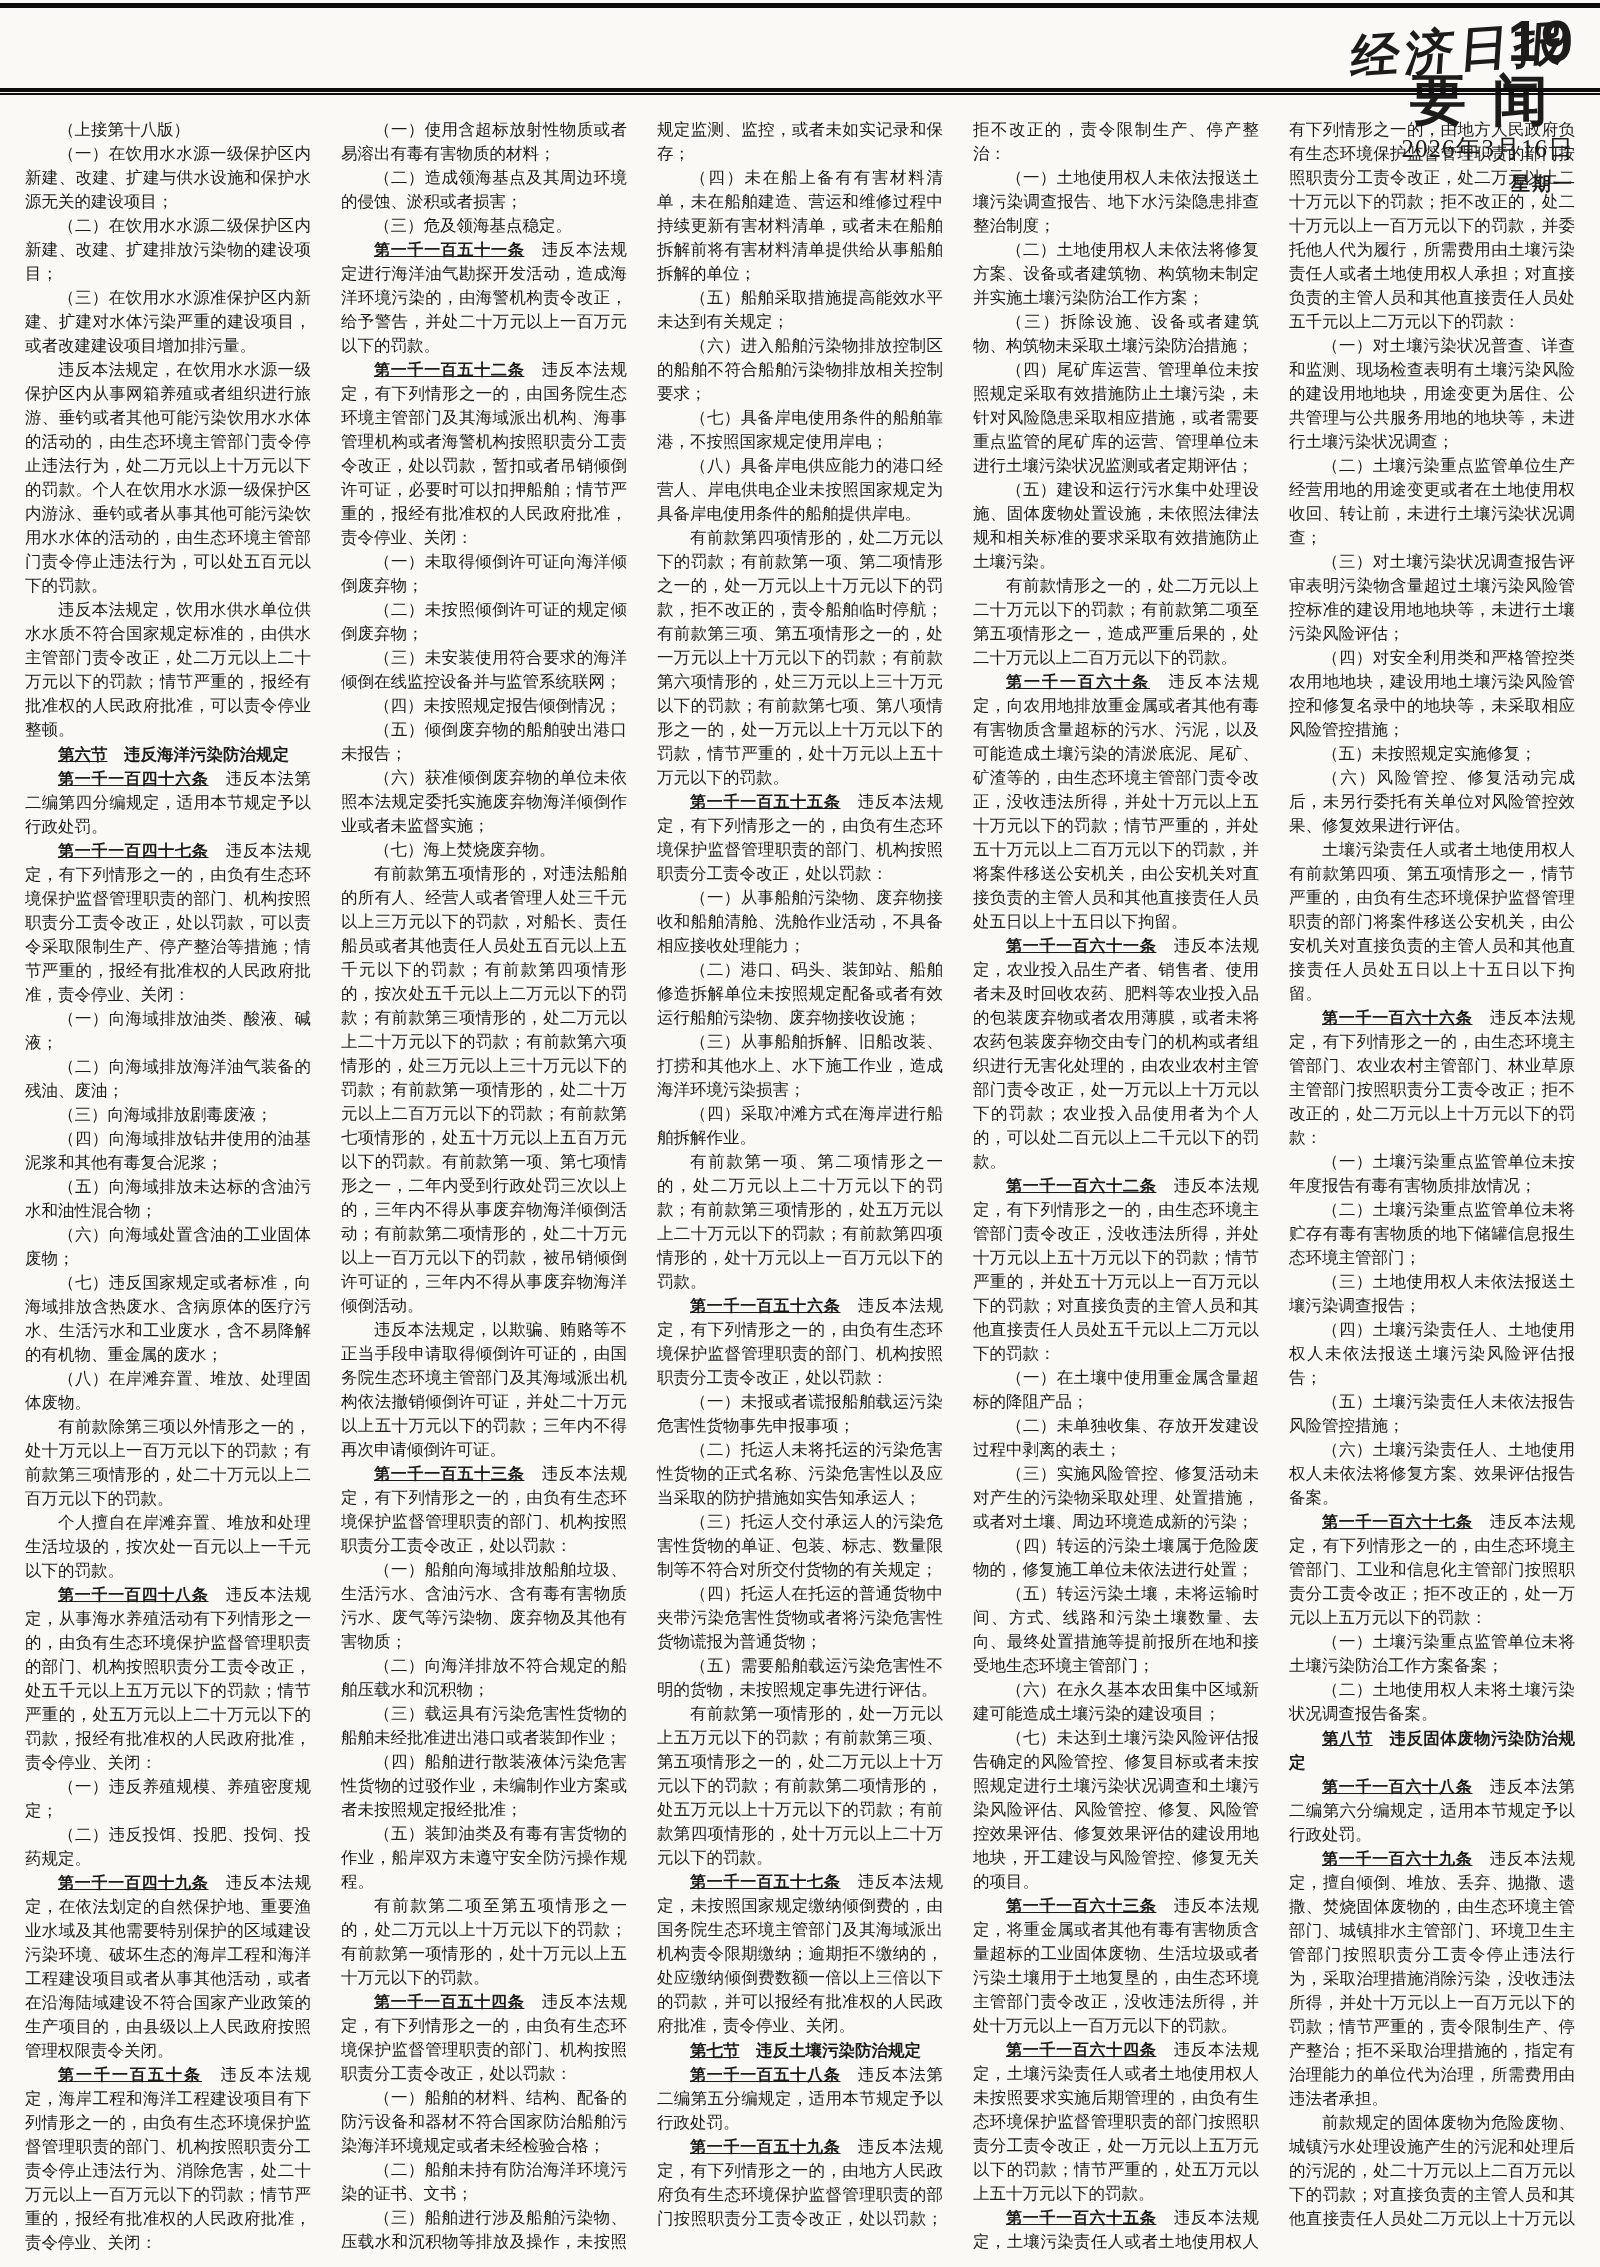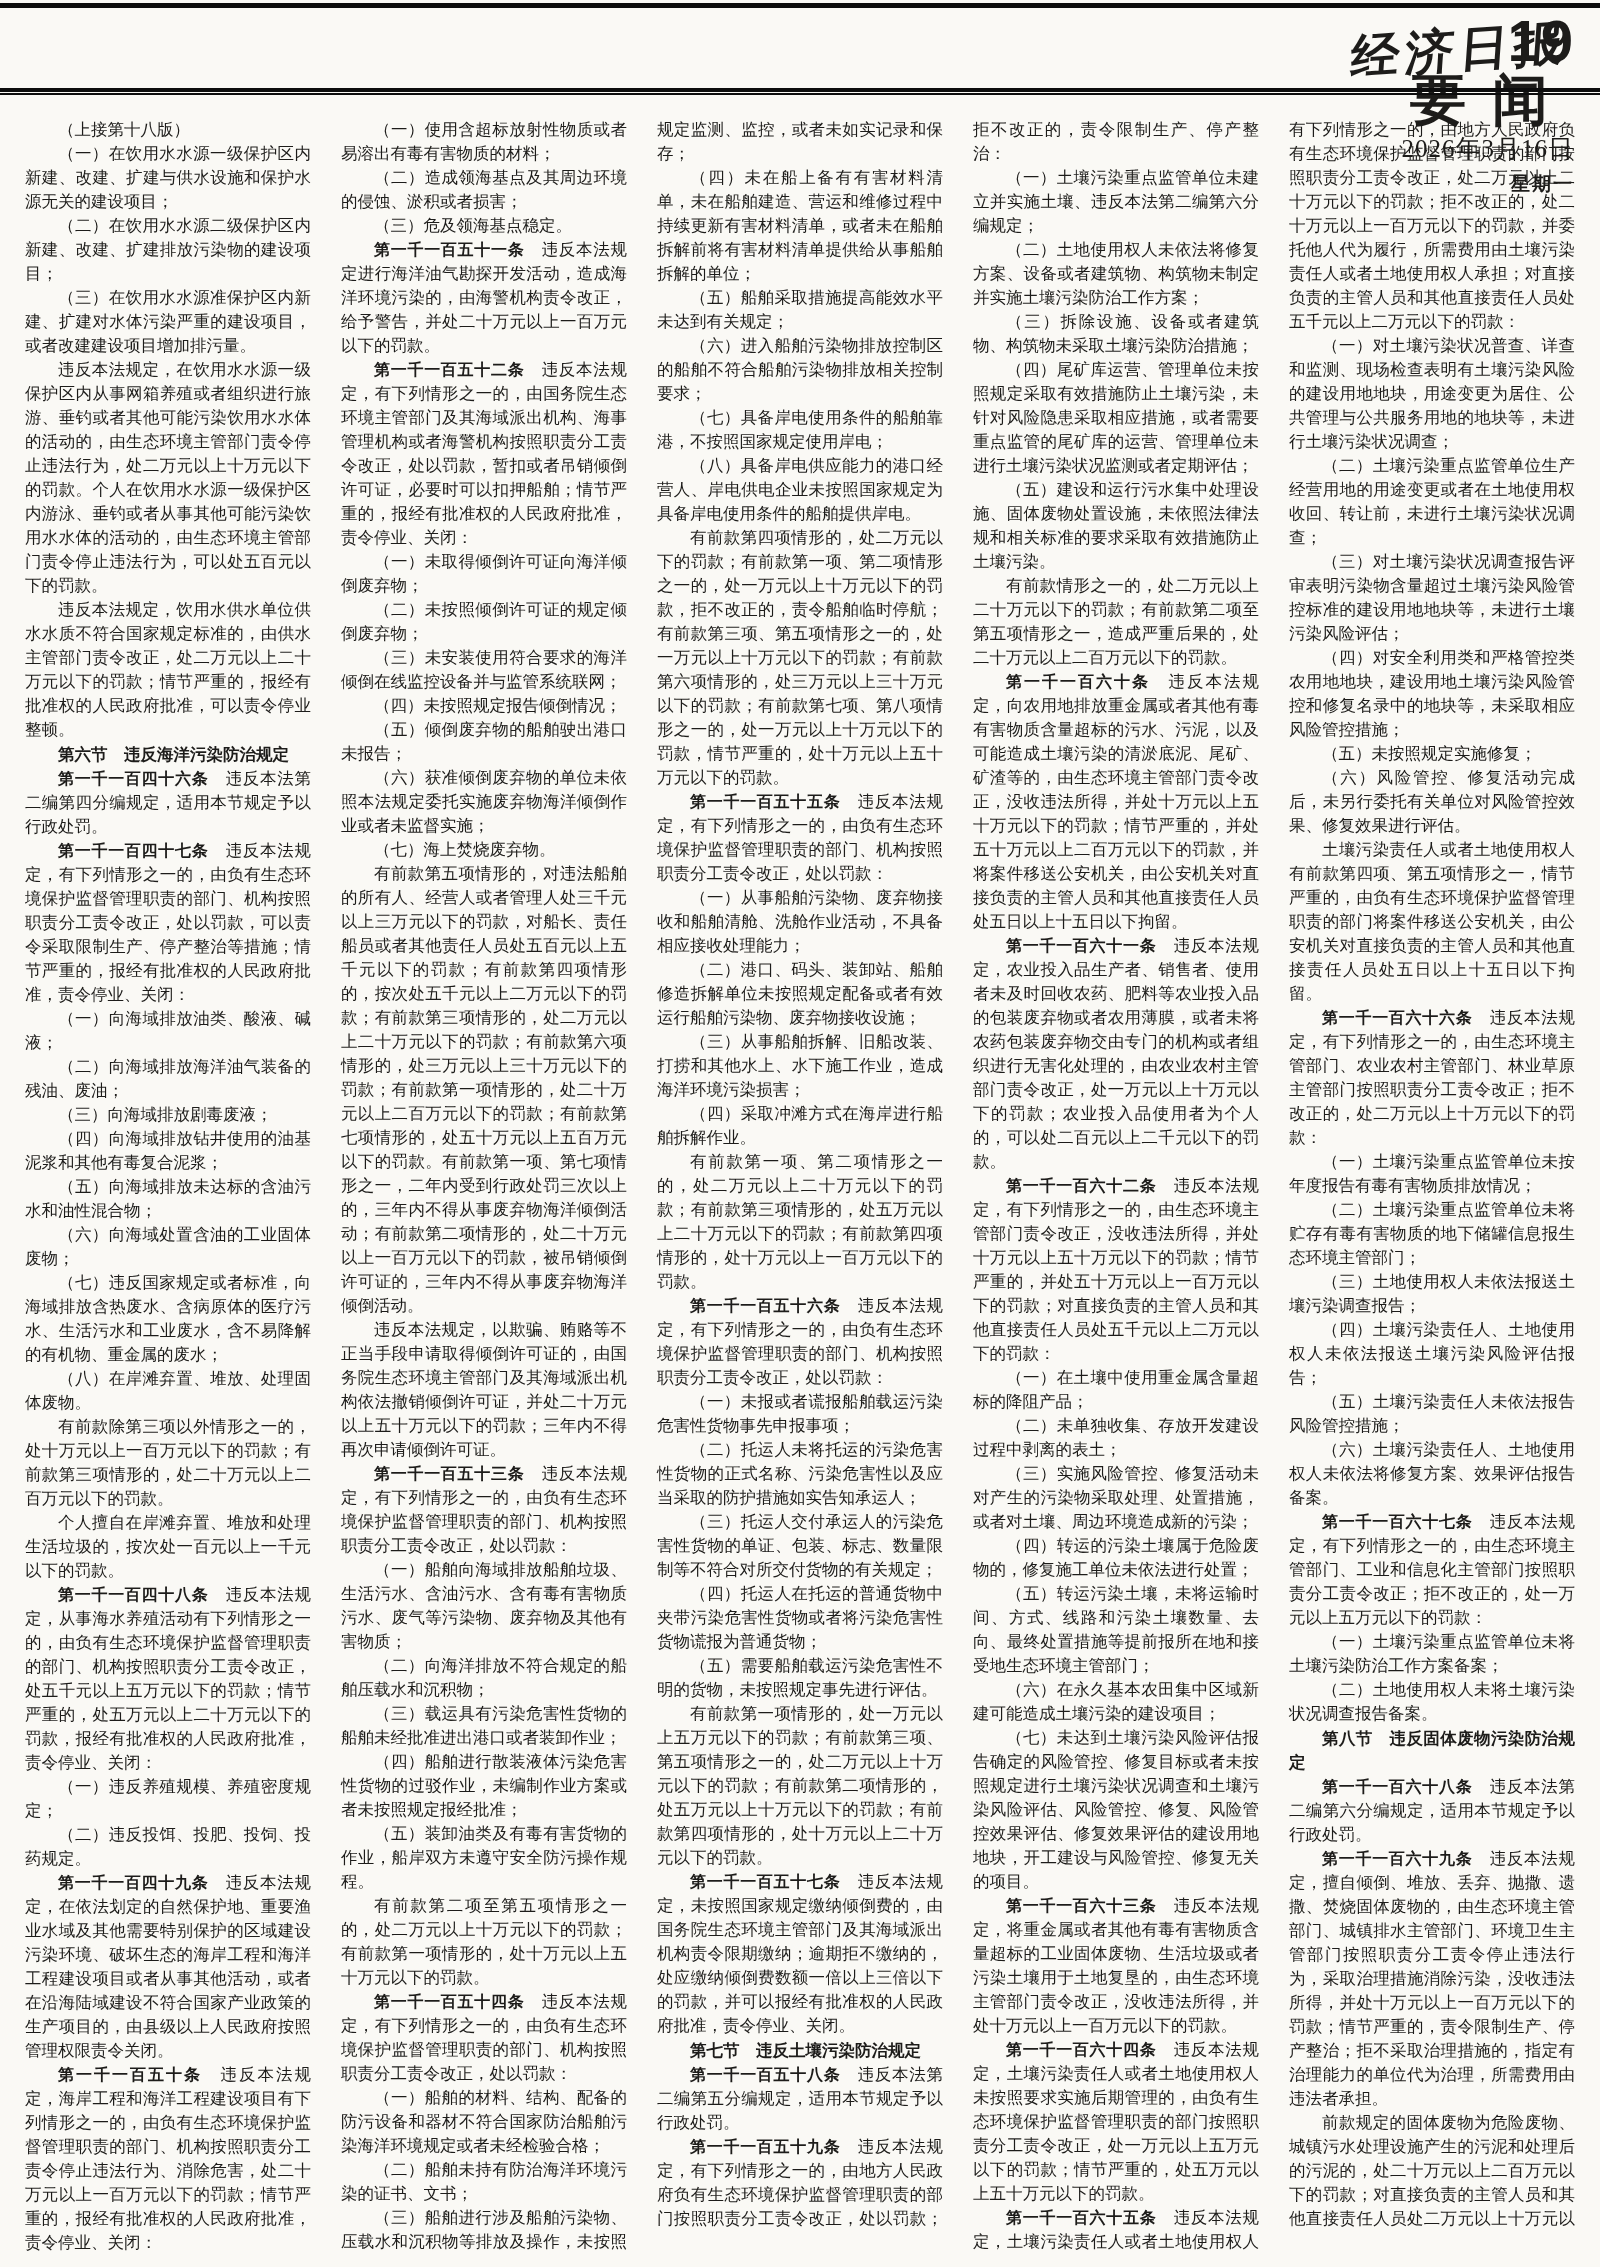--- a/index.html
+++ b/index.html
@@ -28,21 +28,21 @@
     font-family:"Liberation Serif","DejaVu Serif",serif;
   }
   .headrule{position:absolute;top:88px;left:0;width:1600px;height:7px;
     border-top:4px solid #0d0d0d;border-bottom:2px solid #0d0d0d;box-sizing:border-box;}
   .content{
     position:absolute;top:118px;left:25px;width:1550px;height:2152px;
     column-count:5;column-gap:30px;column-fill:auto;overflow:hidden;
     font-size:16.5px;line-height:24px;text-align:justify;
   }
   .content p{margin:0;text-indent:2em;}
-  .content p b{font-weight:700;font-family:"Liberation Sans","DejaVu Sans",sans-serif;font-size:16px;}
+  .content p b{font-weight:700;font-family:"Liberation Sans","DejaVu Sans",sans-serif;font-size:16px;text-decoration:underline;}
   .content p.sec{font-weight:700;}
   .content p.sec b{font-size:16.5px;}
 </style>
 </head>
 <body>
 
 <div class="topbar"></div>
 
 <div class="masthead">
   <div class="mh-left">
@@ -122,21 +122,21 @@
     <p class="p">（一）未报或者谎报船舶载运污染危害性货物事先申报事项；</p>
     <p class="p">（二）托运人未将托运的污染危害性货物的正式名称、污染危害性以及应当采取的防护措施如实告知承运人；</p>
     <p class="p">（三）托运人交付承运人的污染危害性货物的单证、包装、标志、数量限制等不符合对所交付货物的有关规定；</p>
     <p class="p">（四）托运人在托运的普通货物中夹带污染危害性货物或者将污染危害性货物谎报为普通货物；</p>
     <p class="p">（五）需要船舶载运污染危害性不明的货物，未按照规定事先进行评估。</p>
     <p class="p">有前款第一项情形的，处一万元以上五万元以下的罚款；有前款第三项、第五项情形之一的，处二万元以上十万元以下的罚款；有前款第二项情形的，处五万元以上十万元以下的罚款；有前款第四项情形的，处十万元以上二十万元以下的罚款。</p>
     <p class="art"><b>第一千一百五十七条</b>　违反本法规定，未按照国家规定缴纳倾倒费的，由国务院生态环境主管部门及其海域派出机构责令限期缴纳；逾期拒不缴纳的，处应缴纳倾倒费数额一倍以上三倍以下的罚款，并可以报经有批准权的人民政府批准，责令停业、关闭。</p>
     <p class="sec"><b>第七节</b>　违反土壤污染防治规定</p>
     <p class="art"><b>第一千一百五十八条</b>　违反本法第二编第五分编规定，适用本节规定予以行政处罚。</p>
     <p class="art"><b>第一千一百五十九条</b>　违反本法规定，有下列情形之一的，由地方人民政府负有生态环境保护监督管理职责的部门按照职责分工责令改正，处以罚款；拒不改正的，责令限制生产、停产整治：</p>
-    <p class="p">（一）土壤污染重点监管单位未建立并实施土壤、违反本法第二编第六分编规定；</p>
+    <p class="p">（一）土地使用权人未依法报送土壤污染调查报告、地下水污染隐患排查整治制度；</p>
     <p class="p">（二）土地使用权人未依法将修复方案、设备或者建筑物、构筑物未制定并实施土壤污染防治工作方案；</p>
     <p class="p">（三）拆除设施、设备或者建筑物、构筑物未采取土壤污染防治措施；</p>
     <p class="p">（四）尾矿库运营、管理单位未按照规定采取有效措施防止土壤污染，未针对风险隐患采取相应措施，或者需要重点监管的尾矿库的运营、管理单位未进行土壤污染状况监测或者定期评估；</p>
     <p class="p">（五）建设和运行污水集中处理设施、固体废物处置设施，未依照法律法规和相关标准的要求采取有效措施防止土壤污染。</p>
     <p class="p">有前款情形之一的，处二万元以上二十万元以下的罚款；有前款第二项至第五项情形之一，造成严重后果的，处二十万元以上二百万元以下的罚款。</p>
     <p class="art"><b>第一千一百六十条</b>　违反本法规定，向农用地排放重金属或者其他有毒有害物质含量超标的污水、污泥，以及可能造成土壤污染的清淤底泥、尾矿、矿渣等的，由生态环境主管部门责令改正，没收违法所得，并处十万元以上五十万元以下的罚款；情节严重的，并处五十万元以上二百万元以下的罚款，并将案件移送公安机关，由公安机关对直接负责的主管人员和其他直接责任人员处五日以上十五日以下拘留。</p>
     <p class="art"><b>第一千一百六十一条</b>　违反本法规定，农业投入品生产者、销售者、使用者未及时回收农药、肥料等农业投入品的包装废弃物或者农用薄膜，或者未将农药包装废弃物交由专门的机构或者组织进行无害化处理的，由农业农村主管部门责令改正，处一万元以上十万元以下的罚款；农业投入品使用者为个人的，可以处二百元以上二千元以下的罚款。</p>
     <p class="art"><b>第一千一百六十二条</b>　违反本法规定，有下列情形之一的，由生态环境主管部门责令改正，没收违法所得，并处十万元以上五十万元以下的罚款；情节严重的，并处五十万元以上一百万元以下的罚款；对直接负责的主管人员和其他直接责任人员处五千元以上二万元以下的罚款：</p>
     <p class="p">（一）在土壤中使用重金属含量超标的降阻产品；</p>
     <p class="p">（二）未单独收集、存放开发建设过程中剥离的表土；</p>

